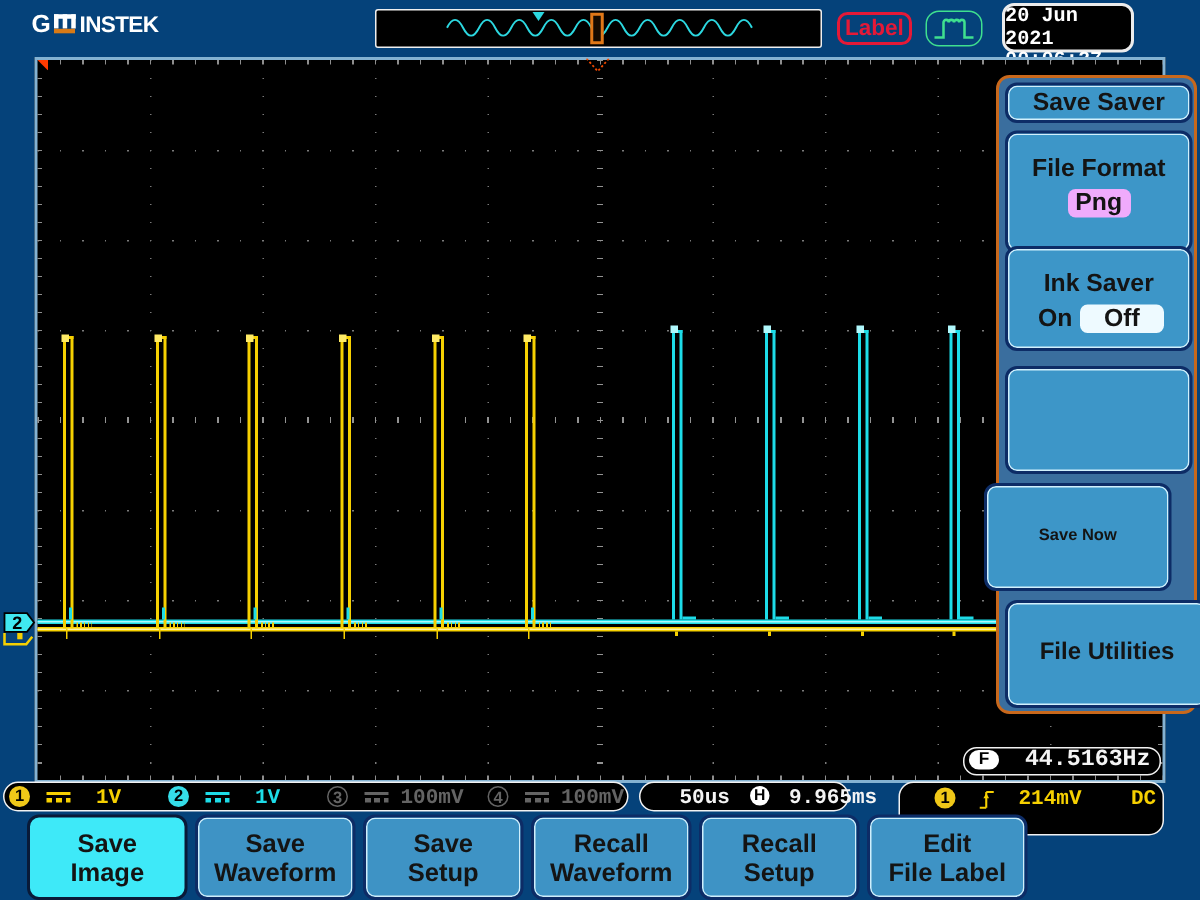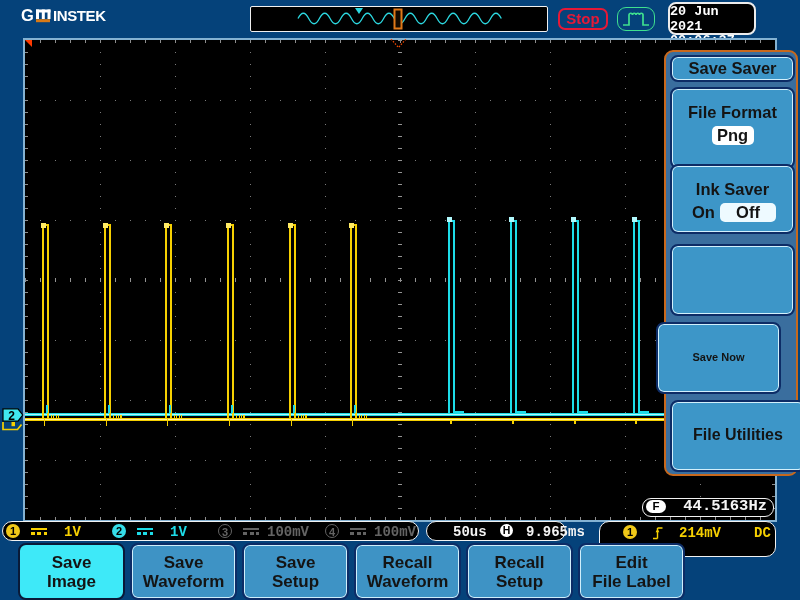--- a/index.html
+++ b/index.html
@@ -21,21 +21,21 @@
 <rect x="26.5" y="3.5" width="3" height="9.5" fill="#fff"></rect>
 <rect x="15" y="13.2" width="14" height="3" fill="#d97a16"></rect>
 <text x="32" y="15" font-family="Liberation Sans,sans-serif" font-weight="bold" font-size="15" fill="#fff" letter-spacing="-0.4">INSTEK</text>
 </svg>
 <div class="abs" style="left:250px;top:6px;width:298px;height:26px;background:#000;border:1.5px solid #f0f0f0;box-sizing:border-box;border-radius:2px"></div>
 <svg class="abs" style="left:250px;top:6px" width="298" height="26">
 <path d="M48.0,12.5 q5.35,-10.5 10.7,0 q5.35,10.5 10.7,0 q5.35,-10.5 10.7,0 q5.35,10.5 10.7,0 q5.35,-10.5 10.7,0 q5.35,10.5 10.7,0 q5.35,-10.5 10.7,0 q5.35,10.5 10.7,0 q5.35,-10.5 10.7,0 q5.35,10.5 10.7,0 q5.35,-10.5 10.7,0 q5.35,10.5 10.7,0 q5.35,-10.5 10.7,0 q5.35,10.5 10.7,0 q5.35,-10.5 10.7,0 q5.35,10.5 10.7,0 q5.35,-10.5 10.7,0 q5.35,10.5 10.7,0 q5.35,-10.5 10.7,0" stroke="#2cd8e0" stroke-width="1.3" fill="none"></path>
 <polygon points="105,2 113,2 109,8" fill="#2cd8e0"></polygon>
 <rect x="144.5" y="3.5" width="7" height="19" fill="#140a00" stroke="#e07818" stroke-width="2"></rect>
 </svg>
-<div class="abs" style="left:558px;top:8px;width:50px;height:22px;border:2px solid #e51937;border-radius:7px;box-sizing:border-box;color:#e51937;font-weight:bold;font-size:15px;text-align:center;line-height:18px">Stop</div>
+<div class="abs" style="left:558px;top:8px;width:50px;height:22px;border:2px solid #e51937;border-radius:7px;box-sizing:border-box;color:#e51937;font-weight:bold;font-size:15px;text-align:center;line-height:18px">Label</div>
 <div class="abs" style="left:617px;top:7px;width:38px;height:24px;border:1.5px solid #3fe08f;border-radius:9px;box-sizing:border-box"></div>
 <svg class="abs" style="left:622px;top:10px" width="28" height="18">
 <path d="M1,15 H7 V5 a1.75,1.75 0 0 1 3.5,0 a1.75,1.75 0 0 1 3.5,0 a1.75,1.75 0 0 1 3.5,0 a1.75,1.75 0 0 1 3.5,0 V15 H27" stroke="#3fe08f" stroke-width="1.7" fill="none"></path>
 </svg>
 <div class="abs mono" style="left:668px;top:2px;width:88px;height:33px;background:#000;border:2px solid #ececec;border-radius:8px;box-sizing:border-box;color:#fff;font-size:13.5px;line-height:14.5px;text-align:left;padding:1px 7px 0 0">20 Jun 2021<br>00:06:27</div>
 <div class="abs" style="left:23px;top:38px;width:754px;height:484px;border:2px solid #84b2d2;background:#000;box-sizing:border-box"></div>
 <div class="abs" style="left:100px;top:40px;width:1px;height:480px;background:repeating-linear-gradient(180deg,#7a7a7a 0 1px,transparent 1px 12px)"></div>
 <div class="abs" style="left:175px;top:40px;width:1px;height:480px;background:repeating-linear-gradient(180deg,#7a7a7a 0 1px,transparent 1px 12px)"></div>
 <div class="abs" style="left:250px;top:40px;width:1px;height:480px;background:repeating-linear-gradient(180deg,#7a7a7a 0 1px,transparent 1px 12px)"></div>
 <div class="abs" style="left:325px;top:40px;width:1px;height:480px;background:repeating-linear-gradient(180deg,#7a7a7a 0 1px,transparent 1px 12px)"></div>
@@ -165,21 +165,21 @@
 <div class="abs" style="left:23px;top:3px;width:14px;height:14px;background:#f0c818;border-radius:50%;color:#000;font-weight:bold;font-size:11px;text-align:center;line-height:14px">1</div>
 <svg class="abs" style="left:53px;top:4px" width="11" height="14">
 <path d="M0,12.5 H4.5 M4.5,12.5 V2 M4.5,2 H9.5" stroke="#f6d001" stroke-width="1.4" fill="none"></path>
 <polygon points="4.5,2.8 2.6,6.2 6.4,6.2" fill="#f6d001"></polygon>
     </svg>
 <div class="abs mono" style="left:79px;top:3px;color:#f6d001;font-size:14px">214mV</div>
 <div class="abs mono" style="left:154px;top:3px;color:#f6d001;font-size:14px">DC</div>
   </div>
 <div class="abs" style="left:664px;top:50px;width:134px;height:426px;background:#3a6e9e;border:2.5px solid #c8681c;border-radius:9px;box-sizing:border-box"></div>
 <div class="mbtn" style="left:670px;top:55px;width:125px;height:27px;font-size:16.5px;line-height:22px">Save Saver</div>
-<div class="mbtn" style="left:670px;top:87px;width:125px;height:82px;font-size:16.5px;padding-top:14px">File Format<div style="margin:4px auto 0;width:42px;height:19px;background:#ffffff;border-radius:5px;font-size:16.5px;line-height:19px">Png</div></div>
+<div class="mbtn" style="left:670px;top:87px;width:125px;height:82px;font-size:16.5px;padding-top:14px">File Format<div style="margin:4px auto 0;width:42px;height:19px;background:#f0abfc;border-radius:5px;font-size:16.5px;line-height:19px">Png</div></div>
 <div class="mbtn" style="left:670px;top:164px;width:125px;height:70px;font-size:16.5px;padding-top:14px">Ink Saver<div style="margin:4px 17px 0 20px;display:flex;justify-content:space-between">
       <span style="line-height:19px">On</span>
       <span style="width:56px;height:19px;background:#eefaff;border-radius:5px;line-height:19px">Off</span>
     </div></div>
 <div class="mbtn" style="left:670px;top:244px;width:125px;height:72px"></div>
 <div class="mbtn" style="left:656px;top:322px;width:125px;height:72px;font-size:11px;line-height:66px">Save Now</div>
 <div class="mbtn" style="left:670px;top:400px;width:136px;height:72px;font-size:16px;line-height:66px">File Utilities</div>
 <div class="bbtn" style="left:18px;top:543px;background:#3ee9f8;border-color:#091a38;box-shadow:none">Save<br>Image</div>
 <div class="bbtn" style="left:130px;top:543px">Save<br>Waveform</div>
 <div class="bbtn" style="left:242px;top:543px">Save<br>Setup</div>

